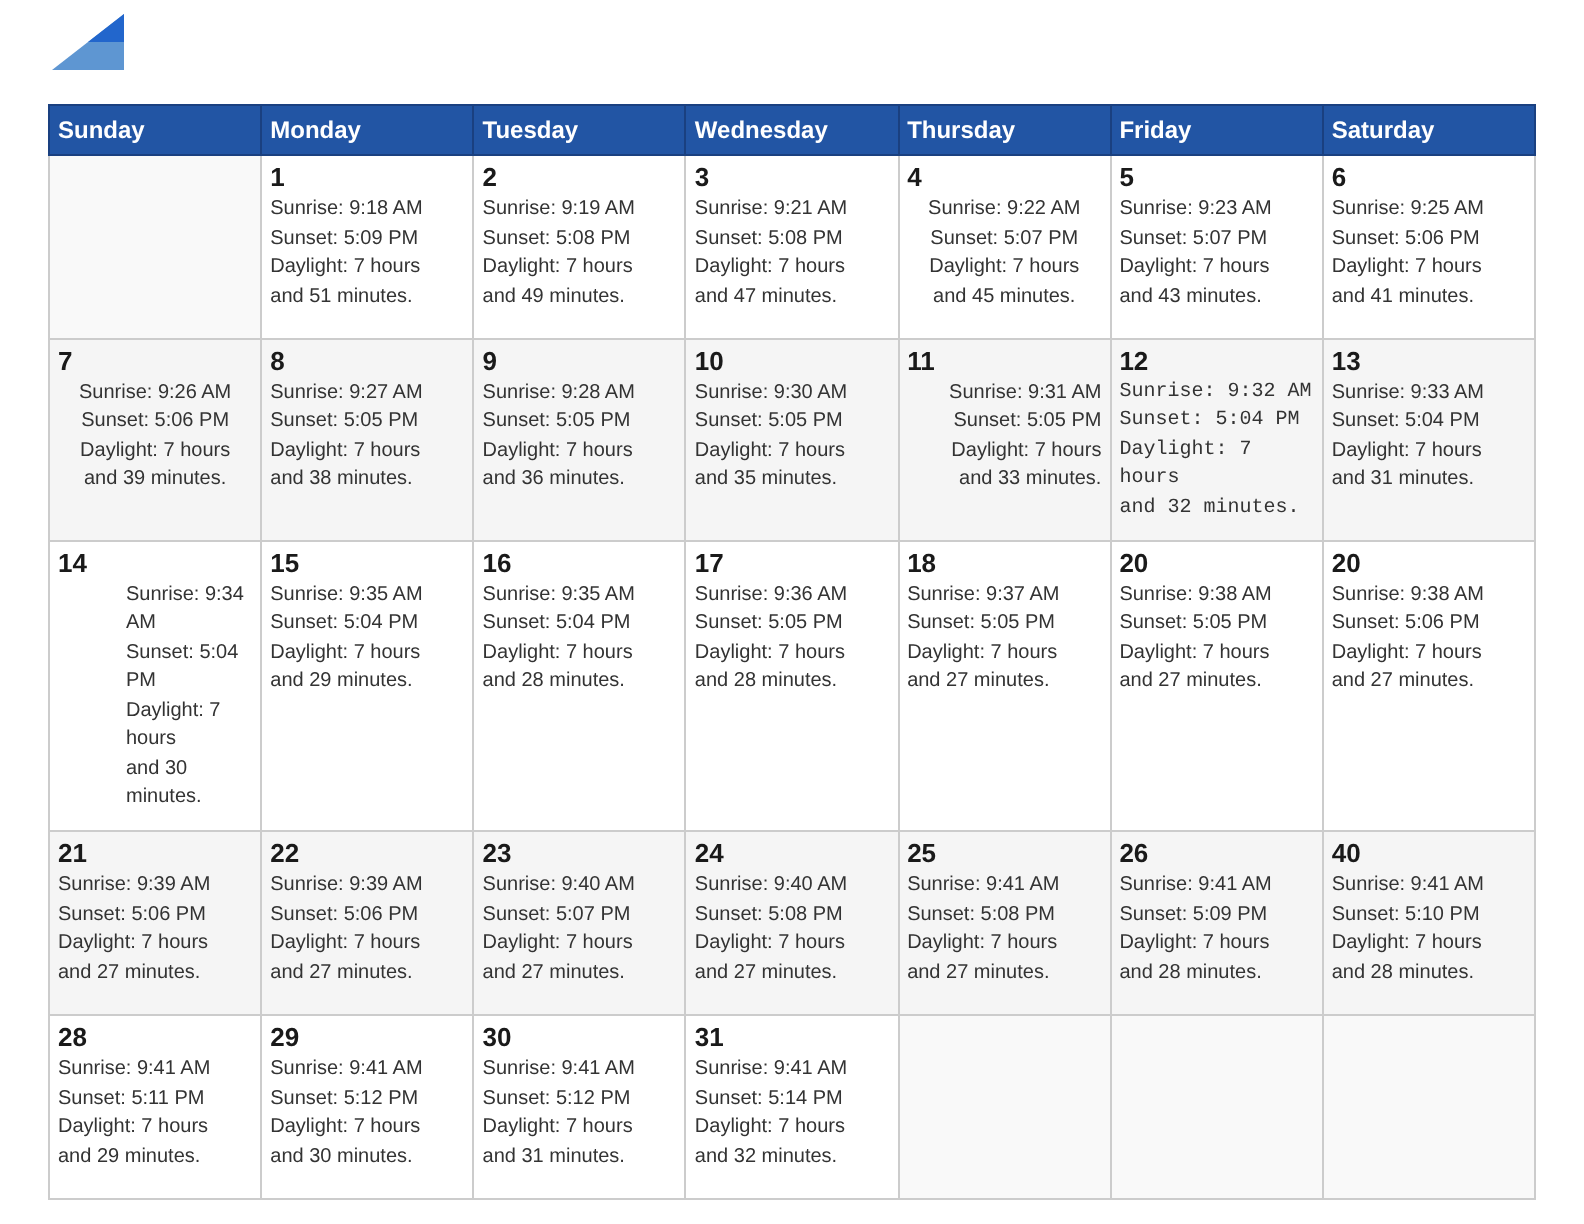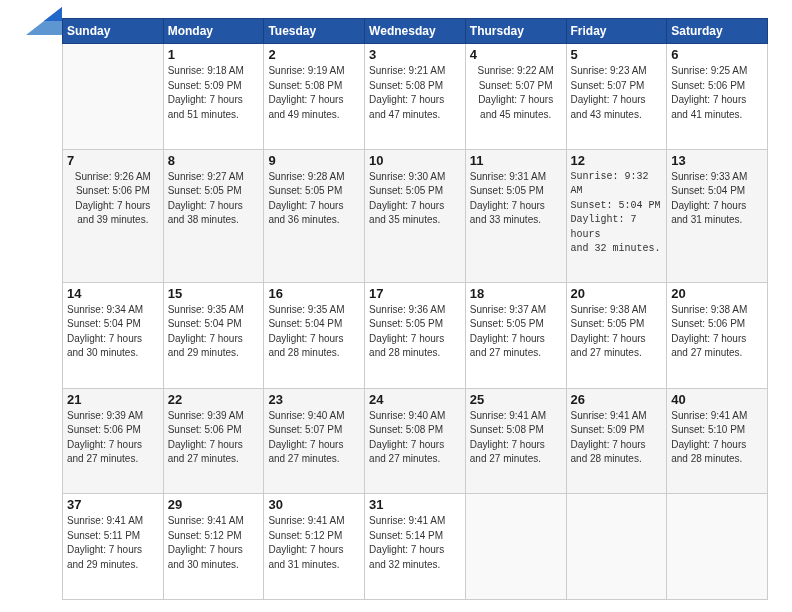--- a/index.html
+++ b/index.html
@@ -8,21 +8,21 @@
       background: #fff;
       width: 792px;
       height: 612px;
       overflow: hidden;
     }
     .page {
       width: 792px;
       height: 612px;
       padding: 18px 24px 12px 24px;
       display: flex;
-      flex-direction: row;
+      flex-direction: column;
     }
     .header {
       display: flex;
       justify-content: space-between;
       align-items: flex-start;
       margin-bottom: 10px;
     }
     .logo {
       display: flex;
       flex-direction: column;
@@ -199,21 +199,21 @@
           </td>
           <td>
             <span class="day-number">10</span>
             <div class="day-info" style="white-space: pre-line;">Sunrise: 9:30 AM
 Sunset: 5:05 PM
 Daylight: 7 hours
 and 35 minutes.</div>
           </td>
           <td>
             <span class="day-number">11</span>
-            <div class="day-info" style="white-space: pre-line;">Sunrise: 9:31 AM
+            <div class="day-info" style="white-space: pre-line; text-align: right;">Sunrise: 9:31 AM
 Sunset: 5:05 PM
 Daylight: 7 hours
 and 33 minutes.</div>
           </td>
           <td>
             <span class="day-number">12</span>
             <div class="day-info" style="white-space: pre-line; font-family: Liberation Mono, monospace;">Sunrise: 9:32 AM
 Sunset: 5:04 PM
 Daylight: 7 hours
 and 32 minutes.</div>
@@ -222,21 +222,21 @@
             <span class="day-number">13</span>
             <div class="day-info" style="white-space: pre-line;">Sunrise: 9:33 AM
 Sunset: 5:04 PM
 Daylight: 7 hours
 and 31 minutes.</div>
           </td>
         </tr>
         <tr>
           <td>
             <span class="day-number">14</span>
-            <div class="day-info" style="white-space: pre-line;">Sunrise: 9:34 AM
+            <div class="day-info" style="white-space: pre-line; margin-left: 34px;">Sunrise: 9:34 AM
 Sunset: 5:04 PM
 Daylight: 7 hours
 and 30 minutes.</div>
           </td>
           <td>
             <span class="day-number">15</span>
             <div class="day-info" style="white-space: pre-line;">Sunrise: 9:35 AM
 Sunset: 5:04 PM
 Daylight: 7 hours
 and 29 minutes.</div>
@@ -323,21 +323,21 @@
           <td>
             <span class="day-number">40</span>
             <div class="day-info" style="white-space: pre-line;">Sunrise: 9:41 AM
 Sunset: 5:10 PM
 Daylight: 7 hours
 and 28 minutes.</div>
           </td>
         </tr>
         <tr>
           <td>
-            <span class="day-number">37</span>
+            <span class="day-number">28</span>
             <div class="day-info" style="white-space: pre-line;">Sunrise: 9:41 AM
 Sunset: 5:11 PM
 Daylight: 7 hours
 and 29 minutes.</div>
           </td>
           <td>
             <span class="day-number">29</span>
             <div class="day-info" style="white-space: pre-line;">Sunrise: 9:41 AM
 Sunset: 5:12 PM
 Daylight: 7 hours

